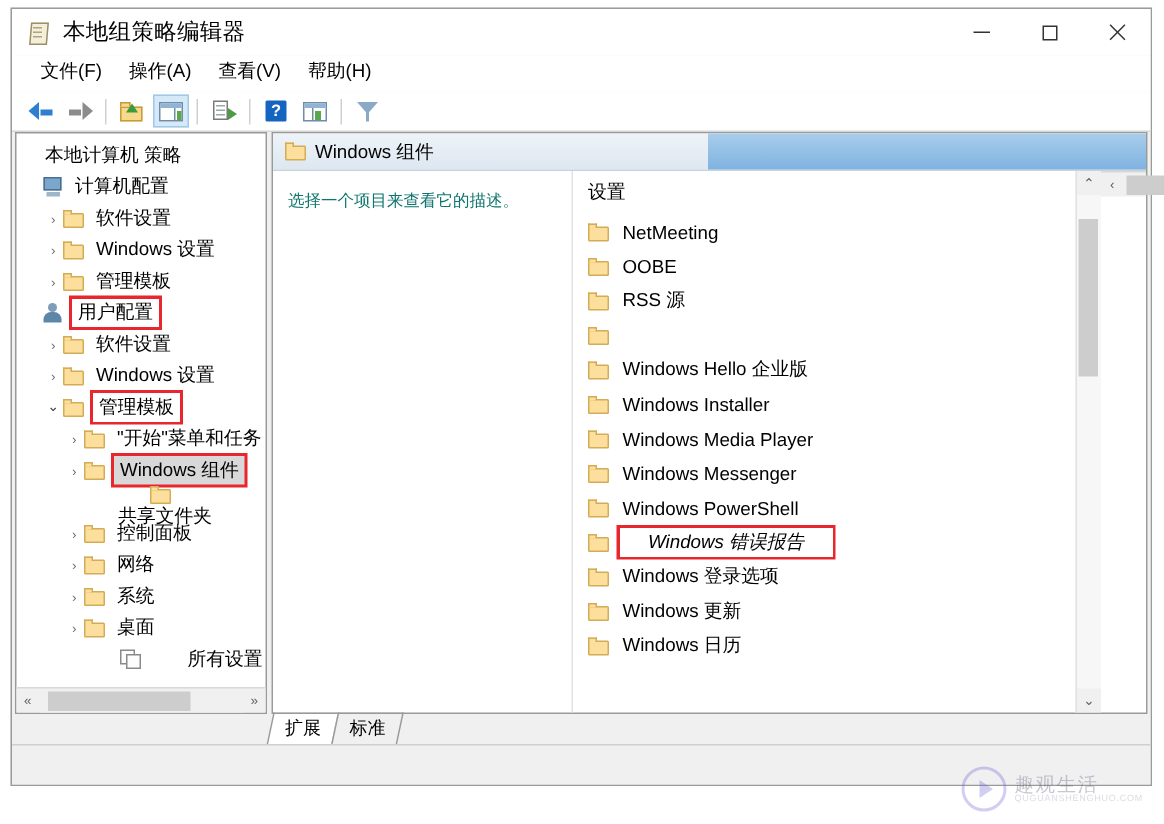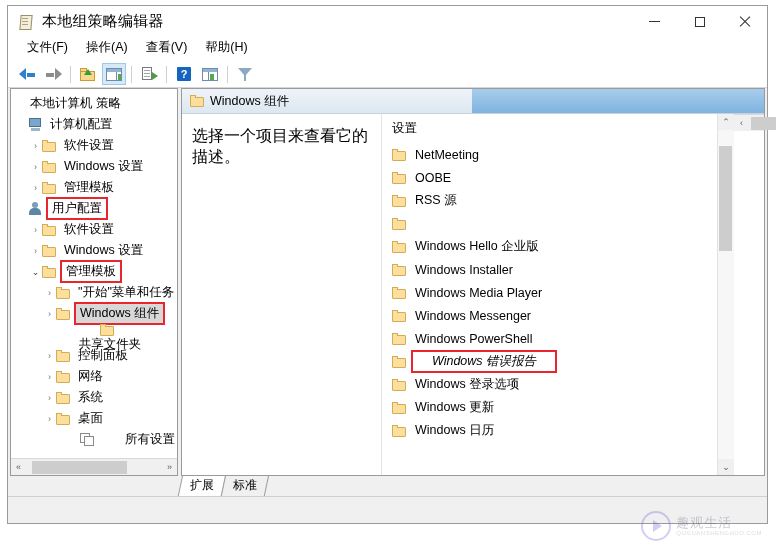--- a/index.html
+++ b/index.html
@@ -136,21 +136,21 @@
   }
   .rp-header .fold{margin-left:8px;}
   .rp-title{font-size:12.5px;color:#000;}
   .rp-header .bluebar{
     position:absolute;right:0;top:0;bottom:0;width:292px;
     background:linear-gradient(to bottom,#a8cdeb 0%,#7fb3e0 100%);
   }
   .rp-body{flex:1 1 auto;display:flex;min-height:0;}
   .desc-col{
     width:200px;flex:0 0 auto;padding:12px 2px 0 10px;box-sizing:border-box;
-    font-size:16px;color:#000000;border-right:1px solid #e3e3e3;
+    font-size:11px;color:#0f766e;border-right:1px solid #e3e3e3;
   }
   .list-col{flex:1 1 auto;display:flex;flex-direction:row;min-width:0;min-height:0;}
   .list-inner{flex:1 1 auto;display:flex;min-height:0;}
   .list-items{flex:1 1 auto;overflow:hidden;padding-top:4px;min-width:0;}
   .list-head{font-size:12.5px;padding:2px 0 6px 10px;color:#000;}
   .litem{height:23px;display:flex;align-items:center;padding-left:10px;white-space:nowrap;font-size:12.5px;position:relative;}
   .litem .fold{margin-right:6px;}
   .litem-label{padding:0 2px;}
   .litem.marked .litem-label{box-shadow:0 0 0 2px #e8262d;padding:1px 19px;font-style:italic;}
 

